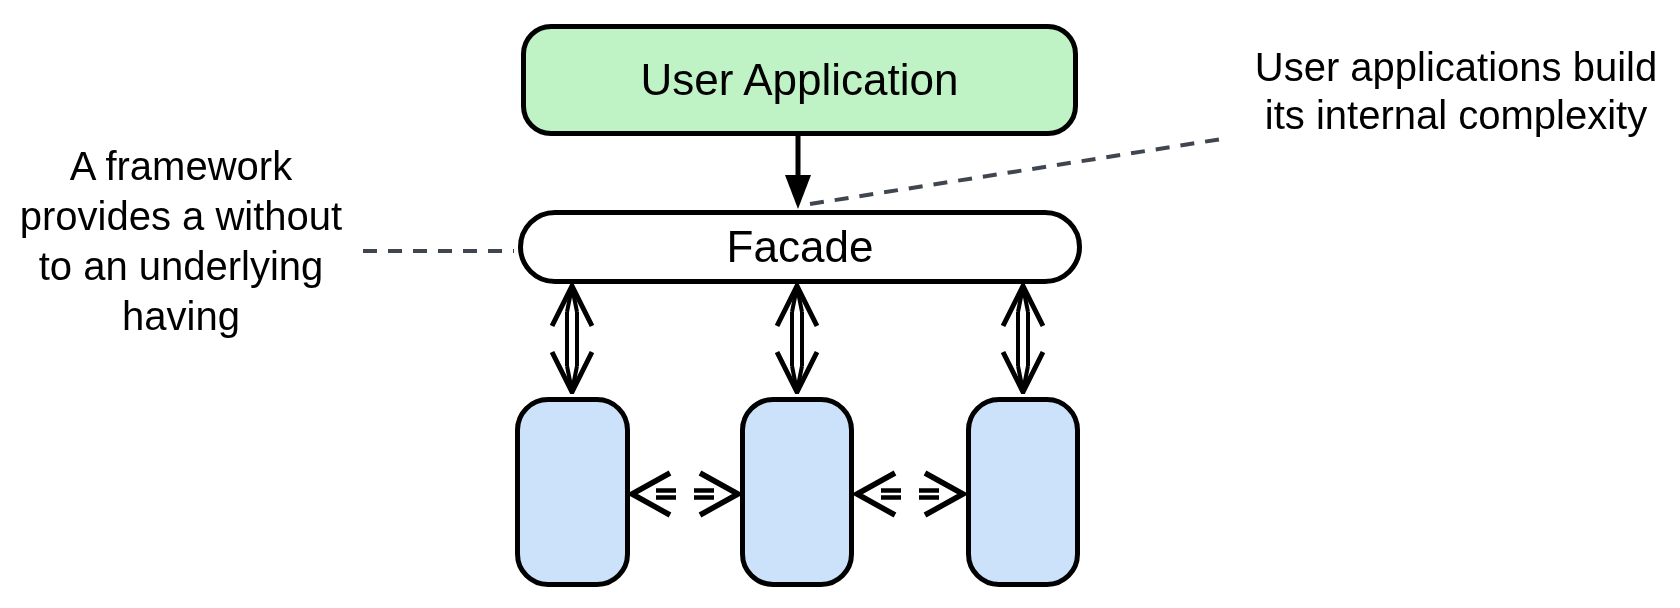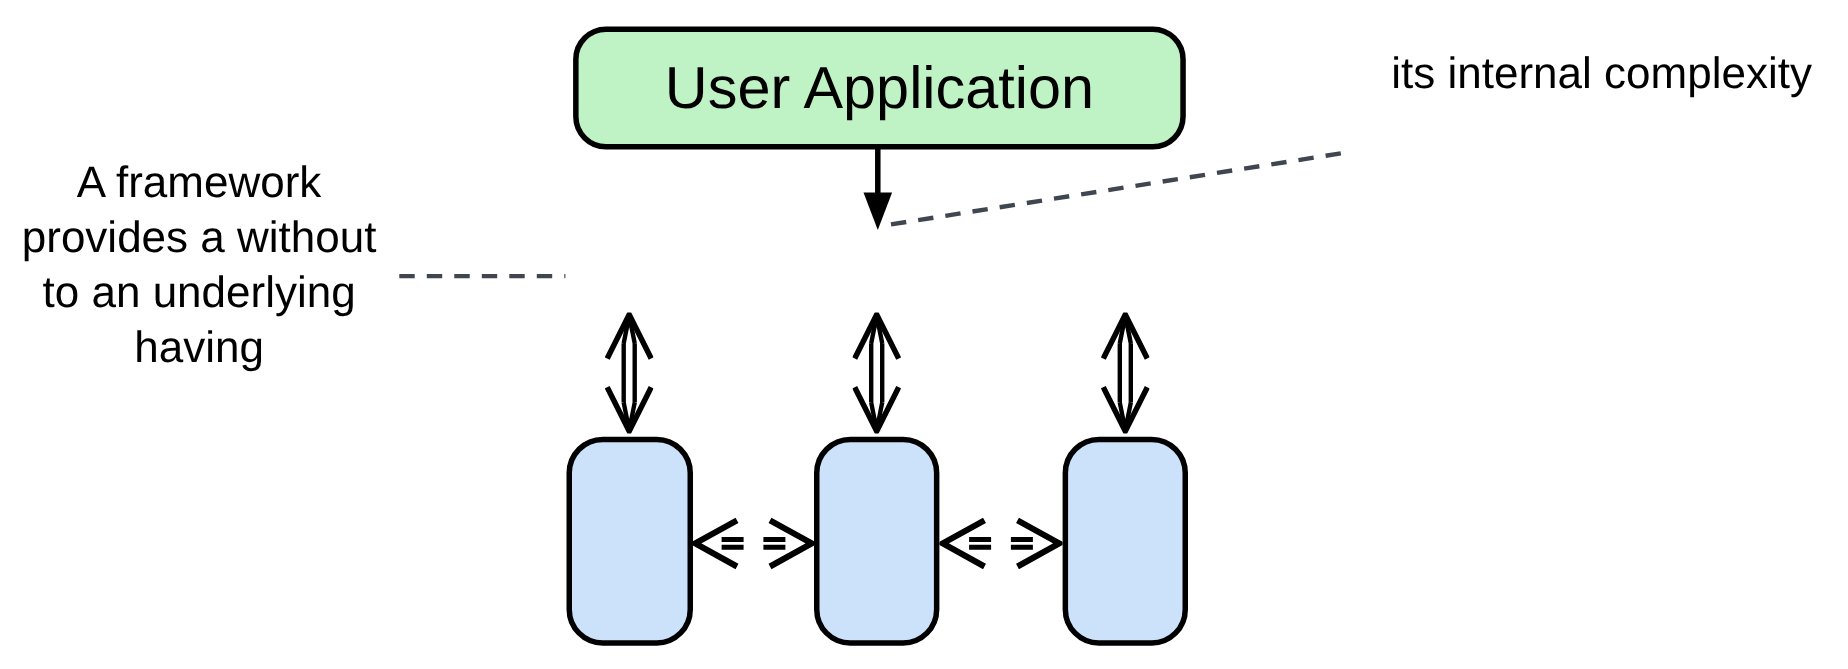--- a/index.html
+++ b/index.html
@@ -11,21 +11,21 @@
     color:var(--text,#000);
     overflow:hidden;
   }
   .node{
     position:absolute;
     box-sizing:border-box;
     border:5px solid var(--outline,#000);
     display:flex;align-items:center;justify-content:center;
   }
   .node .label{
-    font-size:54px;
+    font-size:44px;
     color:var(--text,#000);
     white-space:nowrap;
   }
   .user-app{
     left:521px;top:24px;width:557px;height:112px;
     border-radius:30px;
     background:var(--user-application-fill,#bff2c4);
   }
   .facade{
     left:518px;top:210px;width:564px;height:74px;
@@ -69,20 +69,23 @@
 
   <div class="node user-app">
     <span class="label">User Application</span>
   </div>
 
   <svg style="left:782px;top:134px;" width="32" height="76" viewBox="0 0 32 76">
     <path class="stroke" stroke-width="5" d="M16 0 L16 44"></path>
     <polygon class="fill" points="3,41 29,41 16,75"></polygon>
   </svg>
 
+  <div class="node facade">
+    <span class="label">Facade</span>
+  </div>
 
   <svg style="left:550px;top:284px;" width="44" height="110" viewBox="0 0 44 110">
     <path class="stroke" stroke-width="5" d="M2 42 L22 2 L42 42 M2 68 L22 108 L42 68"></path>
     <path class="stroke" stroke-width="4" d="M17 28 L22 3 M27 28 L22 3 M17 28 L17 82 M27 28 L27 82 M17 82 L22 107 M27 82 L22 107"></path>
   </svg>
   <svg style="left:775px;top:284px;" width="44" height="110" viewBox="0 0 44 110">
     <path class="stroke" stroke-width="5" d="M2 42 L22 2 L42 42 M2 68 L22 108 L42 68"></path>
     <path class="stroke" stroke-width="4" d="M17 28 L22 3 M27 28 L22 3 M17 28 L17 82 M27 28 L27 82 M17 82 L22 107 M27 82 L22 107"></path>
   </svg>
   <svg style="left:1001px;top:284px;" width="44" height="110" viewBox="0 0 44 110">
@@ -119,16 +122,17 @@
   </svg>
 
   <div class="annotation left">
     <div>A framework</div>
     <div>provides a without</div>
     <div>to an underlying</div>
     <div>having</div>
   </div>
 
   <div class="annotation right">
+    <div>User applications build</div>
     <div>its internal complexity</div>
   </div>
 
 </div>
 
 </body></html>

